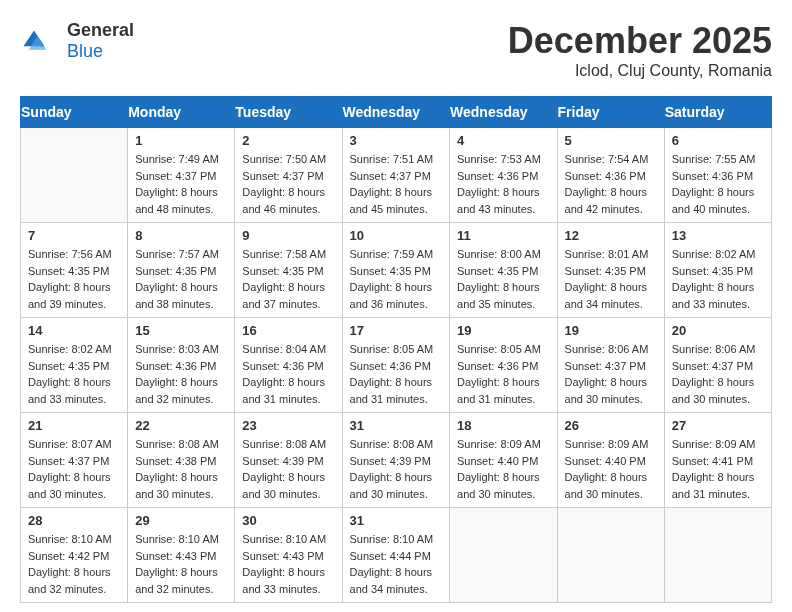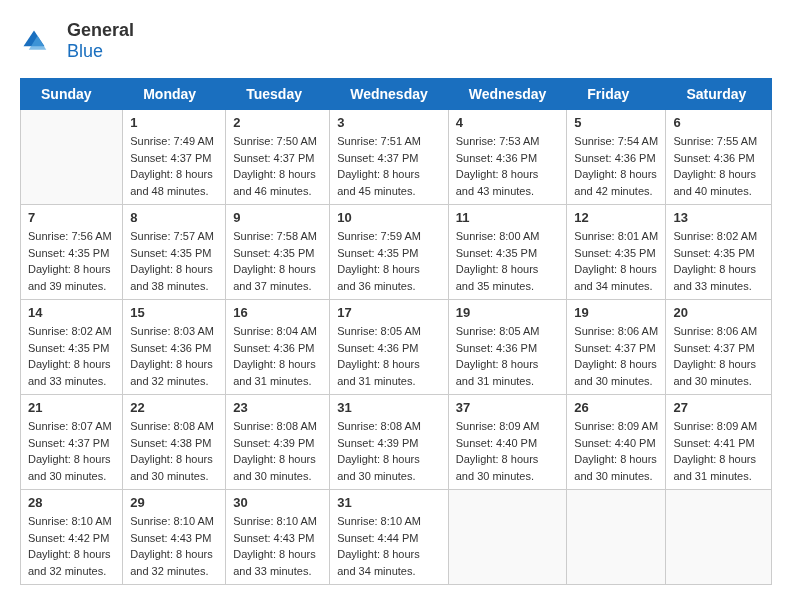--- a/index.html
+++ b/index.html
@@ -48,21 +48,21 @@
       color: #333;
     }
     .calendar {
       width: 100%;
       border-collapse: collapse;
     }
     .calendar th {
       background-color: #1a6fbf;
       color: #fff;
       text-align: left;
-      padding: 7px 20px;
+      padding: 7px 0;
       font-size: 14px;
       font-weight: bold;
       border: 1px solid #1a6fbf;
     }
     .calendar td {
       border: 1px solid #ccc;
       vertical-align: top;
       padding: 5px 7px;
       width: 108px;
       min-height: 80px;
@@ -96,20 +96,22 @@
     <svg class="logo-icon" viewBox="0 0 32 32" xmlns="http://www.w3.org/2000/svg">
       <polygon points="16,4 28,22 4,22" fill="#1a6fbf"></polygon>
       <polygon points="20,10 30,26 10,26" fill="#4da3e0" opacity="0.7"></polygon>
     </svg>
     <div>
       <span class="logo-text-general">General</span><br>
       <span class="logo-text-blue">Blue</span>
     </div>
   </div>
   <div class="title-area">
+    <div class="month-title">December 2025</div>
+    <div class="location-title">Iclod, Cluj County, Romania</div>
   </div>
 </div>
 
 <table class="calendar">
   <thead>
     <tr id="header-row">
         <th>Sunday</th>
         <th>Monday</th>
         <th>Tuesday</th>
         <th>Wednesday</th>
@@ -217,21 +219,21 @@
         </td>
         <td>
           <span class="day-num">23</span>
           <div class="day-info">Sunrise: 8:08 AM<br>Sunset: 4:39 PM<br>Daylight: 8 hours and 30 minutes.</div>
         </td>
         <td>
           <span class="day-num">31</span>
           <div class="day-info">Sunrise: 8:08 AM<br>Sunset: 4:39 PM<br>Daylight: 8 hours and 30 minutes.</div>
         </td>
         <td>
-          <span class="day-num">37</span>
+          <span class="day-num">18</span>
           <div class="day-info">Sunrise: 8:09 AM<br>Sunset: 4:40 PM<br>Daylight: 8 hours and 30 minutes.</div>
         </td>
         <td>
           <span class="day-num">26</span>
           <div class="day-info">Sunrise: 8:09 AM<br>Sunset: 4:40 PM<br>Daylight: 8 hours and 30 minutes.</div>
         </td>
         <td>
           <span class="day-num">27</span>
           <div class="day-info">Sunrise: 8:09 AM<br>Sunset: 4:41 PM<br>Daylight: 8 hours and 31 minutes.</div>
         </td>

